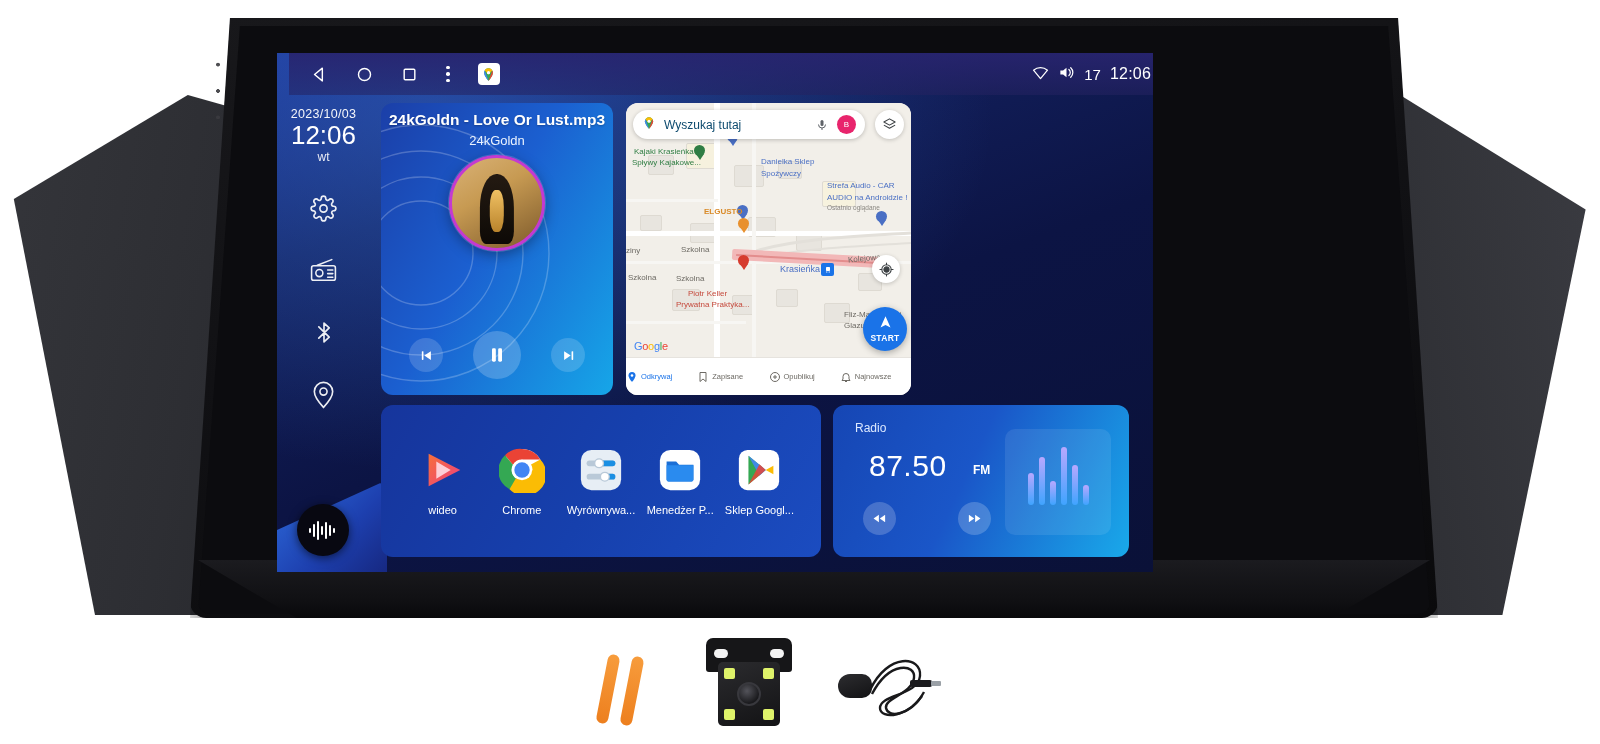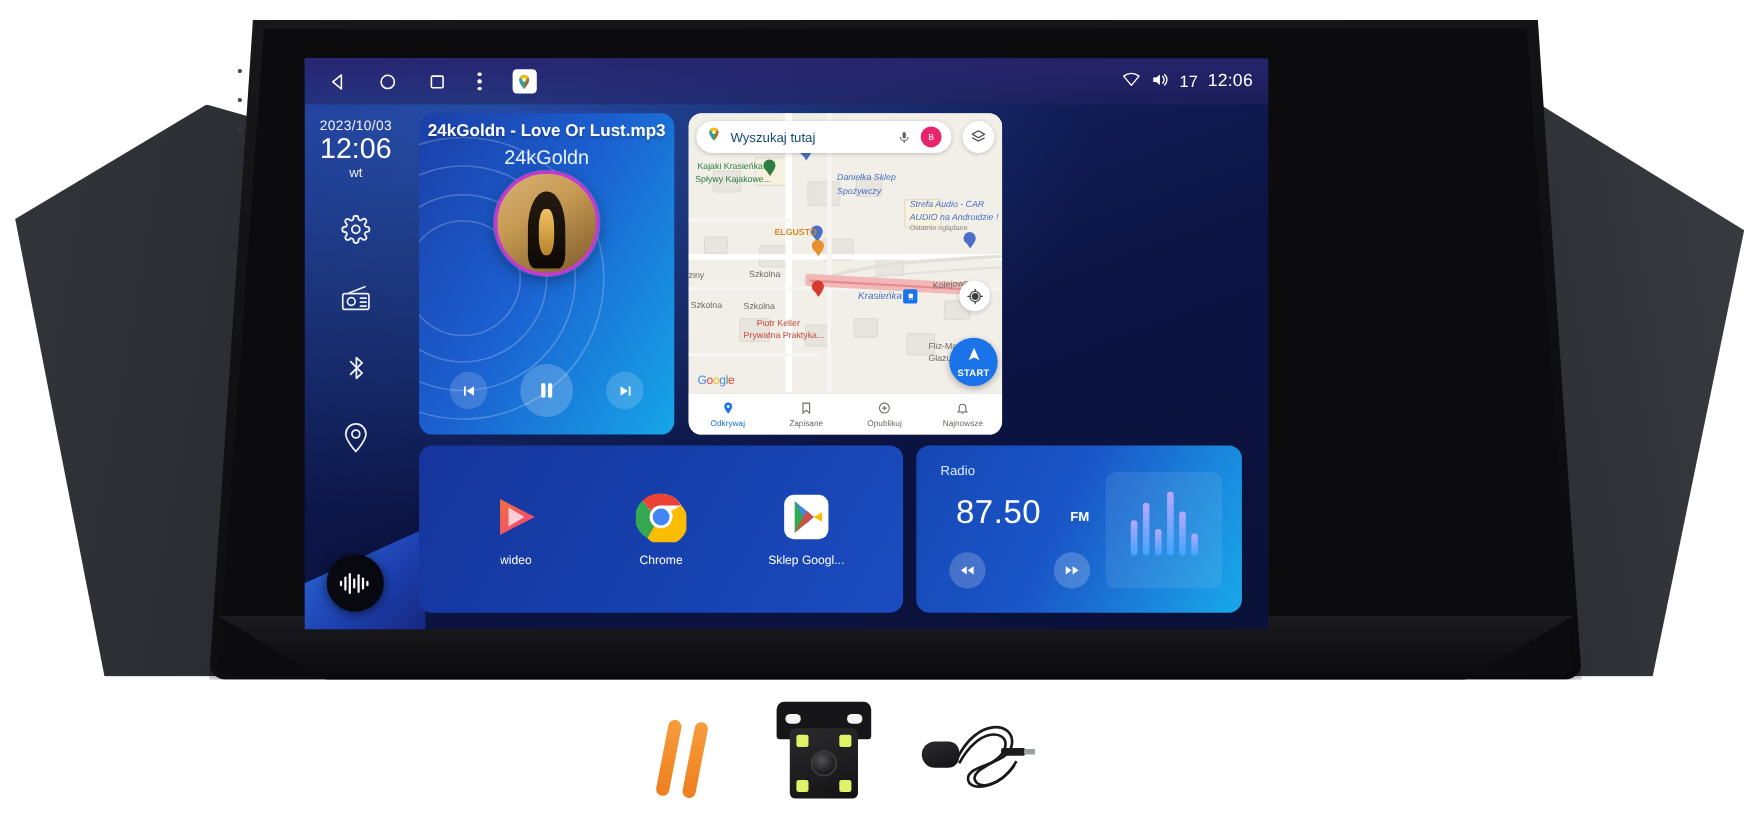--- a/index.html
+++ b/index.html
@@ -65,21 +65,21 @@
     overflow:hidden;
   }
   #screen-glow {
     position:absolute; inset:0;
     background:radial-gradient(ellipse at 18% 12%, rgba(56,120,220,.45) 0%, rgba(20,40,120,0) 55%);
     pointer-events:none;
   }
 
   
   #status-bar {
-    position:absolute; left:0; top:0; width:100%; height:42px;
+    position:absolute; left:12px; top:0; width:100%; height:42px;
     display:flex; align-items:center; justify-content:space-between;
     padding:0 14px 0 22px;
     background:linear-gradient(180deg,rgba(40,36,110,.92) 0%,rgba(36,34,96,.55) 100%);
   }
   #nav-left { display:flex; align-items:center; gap:28px; }
   .navglyph { color:#fff; display:flex; align-items:center; justify-content:center; }
   #dot-menu { display:flex; flex-direction:column; gap:3px; align-items:center; }
   #dot-menu i { width:3.5px; height:3.5px; border-radius:50%; background:#fff; display:block; }
   #maps-chip {
     width:22px; height:22px; border-radius:4px; background:#fff;
@@ -120,21 +120,21 @@
     background:linear-gradient(120deg,#1b3fa8 0%,#1b5fd0 45%,#16a6e8 100%);
   }
   #music-rings { position:absolute; inset:0; opacity:.22; }
   #music-title {
     position:absolute; top:8px; left:0; width:100%; text-align:center;
     color:#fff; font-size:15.5px; font-weight:700; white-space:nowrap;
     text-shadow:0 1px 2px rgba(0,0,0,.25);
   }
   #music-artist {
     position:absolute; top:30px; left:0; width:100%; text-align:center;
-    color:#eaf3ff; font-size:18px;
+    color:#eaf3ff; font-size:13px;
   }
   #album-art {
     position:absolute; left:50%; top:52px; transform:translateX(-50%);
     width:96px; height:96px; border-radius:50%;
     background:
       radial-gradient(circle at 50% 34%, #2b2016 0 16%, rgba(43,32,22,0) 17%),
       linear-gradient(150deg,#d9b277 0%,#c79a52 40%,#7d5a2b 100%);
     border:3px solid #c43ad0;
     box-shadow:0 0 0 1px rgba(255,255,255,.18), 0 4px 14px rgba(0,0,0,.35);
     overflow:hidden;
@@ -167,21 +167,21 @@
     background:#f1eee9;
   }
   #map-canvas { position:absolute; inset:0; background:#f2efe9; }
   .blk { position:absolute; background:#e8e5df; border:1px solid #dedad2; border-radius:2px; }
   .road { position:absolute; background:#ffffff; }
   .road.thin { background:#f7f6f3; }
   .rail { position:absolute; background:#f2b8b8; }
   .rail-core { position:absolute; background:#e38d8d; }
   .maplabel { position:absolute; font-size:8px; line-height:1.15; white-space:nowrap; }
   .lbl-green { color:#2f7d43; }
-  .lbl-blue { color:#4a6fc4;font-style:italic; }
+  .lbl-blue { color:#4a6fc4; }
   .lbl-red { color:#c5493c; }
   .lbl-orange { color:#d98a28;padding-left:28px; }
   .lbl-grey { color:#6d6a64; }
   .lbl-sub { color:#8a8781; font-size:6.5px; }
   .pin { position:absolute; width:11px; height:15px; }
   .pin .head { width:11px; height:11px; border-radius:50%; }
   .pin .tip {
     width:0;height:0;margin:-2px auto 0;border-left:4px solid transparent;
     border-right:4px solid transparent;
   }
@@ -215,21 +215,21 @@
   #start-label { font-size:8.5px; font-weight:700; letter-spacing:.3px; margin-top:-1px; }
   #google-wm {
     position:absolute; left:8px; bottom:43px; font-size:11px; font-weight:500;
     letter-spacing:-.3px;
   }
   #google-wm b { font-weight:500; }
   #map-bottom-nav {
     position:absolute; left:0; bottom:0; width:100%; height:38px;
     background:#fff; display:flex; align-items:center; border-top:1px solid #e6e3de;
   }
-  .mnav { flex:1; display:flex; flex-direction:column; align-items:center; gap:3px; cursor:pointer;justify-content:flex-end; }
+  .mnav { flex:1; display:flex; flex-direction:row; align-items:center; gap:3px; cursor:pointer; }
   .mnav span { font-size:7.5px; color:#6d6a64; }
   .mnav.active span { color:#1a73e8; }
 
   
   #apps-card {
     left:104px; top:352px; width:440px; height:152px;
     background:linear-gradient(120deg,#16359c 0%,#1640ad 50%,#1b4cc0 100%);
   }
   #apps-row { position:absolute; inset:0; display:flex; align-items:center; padding:0 22px; gap:0; }
   .app { flex:1; display:flex; flex-direction:column; align-items:center; gap:10px; cursor:pointer; }
@@ -650,21 +650,45 @@
               <path d="M24 2a22 22 0 0 1 19.1 11H24a11 11 0 0 0-9.5 5.5L6.2 8.7A22 22 0 0 1 24 2z" fill="#ea4335"></path>
               <path d="M6.2 8.7 14.5 18.5A11 11 0 0 0 19.8 34L11 44.2A22 22 0 0 1 6.2 8.7z" fill="#34a853"></path>
               <path d="M43.1 13A22 22 0 0 1 11 44.2l9.4-16.3A11 11 0 0 0 35 24a11 11 0 0 0-1.6-5.7z" fill="#fbbc04"></path>
               <circle cx="24" cy="24" r="10.6" fill="#fff"></circle>
               <circle cx="24" cy="24" r="8" fill="#4285f4"></circle>
             </svg>
           </span>
           <span class="app-label">Chrome</span>
         </div>
 
-
+        <div class="app">
+          <span class="app-icon">
+            <svg width="46" height="46" viewBox="0 0 48 48">
+              <rect x="3" y="3" width="42" height="42" rx="11" fill="#e7eef5"></rect>
+              <rect x="9" y="14" width="30" height="6" rx="3" fill="#b9c9d8"></rect>
+              <rect x="22" y="14" width="17" height="6" rx="3" fill="#1a8fe3"></rect>
+              <circle cx="22" cy="17" r="4.6" fill="#fff" stroke="#b9c9d8" stroke-width="1.4"></circle>
+              <rect x="9" y="28" width="30" height="6" rx="3" fill="#b9c9d8"></rect>
+              <rect x="28" y="28" width="11" height="6" rx="3" fill="#1a8fe3"></rect>
+              <circle cx="28" cy="31" r="4.6" fill="#fff" stroke="#b9c9d8" stroke-width="1.4"></circle>
+            </svg>
+          </span>
+          <span class="app-label">Wyrównywa...</span>
+        </div>
+
+        <div class="app">
+          <span class="app-icon">
+            <svg width="46" height="46" viewBox="0 0 48 48">
+              <rect x="3" y="3" width="42" height="42" rx="11" fill="#fff"></rect>
+              <path d="M10 15h10l3 3.5h15V34a2 2 0 0 1-2 2H12a2 2 0 0 1-2-2V15z" fill="#1b6fd6"></path>
+              <path d="M10 19h28v15a2 2 0 0 1-2 2H12a2 2 0 0 1-2-2V19z" fill="#2a8bef"></path>
+            </svg>
+          </span>
+          <span class="app-label">Menedżer P...</span>
+        </div>
 
         <div class="app">
           <span class="app-icon">
             <svg width="46" height="46" viewBox="0 0 48 48">
               <rect x="3" y="3" width="42" height="42" rx="9" fill="#fff"></rect>
               <path d="M13 9 L31 24 L13 39 Z" fill="#34a853"></path>
               <path d="M13 9 L31 24 L24.5 30 Z" fill="#4285f4" opacity=".9"></path>
               <path d="M13 39 L31 24 L24.5 18 Z" fill="#ea4335" opacity=".85"></path>
               <path d="M31 24 L39 19.5 L39 28.5 Z" fill="#fbbc04"></path>
             </svg>

